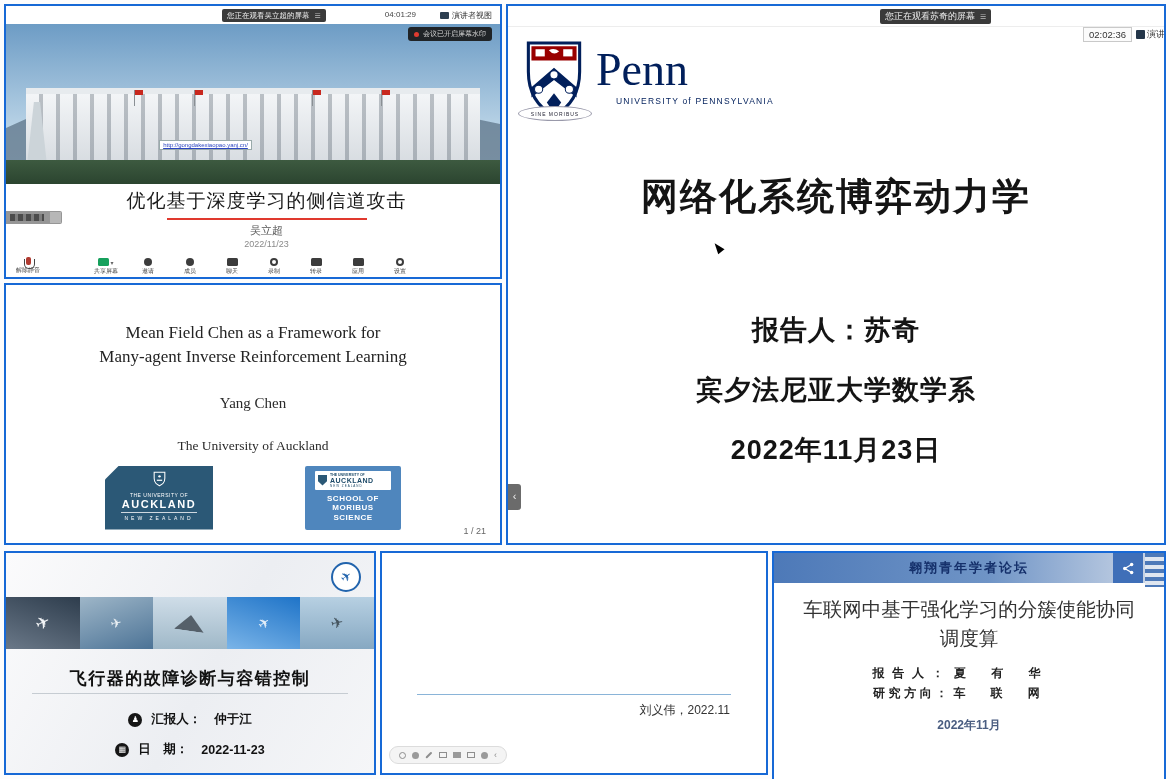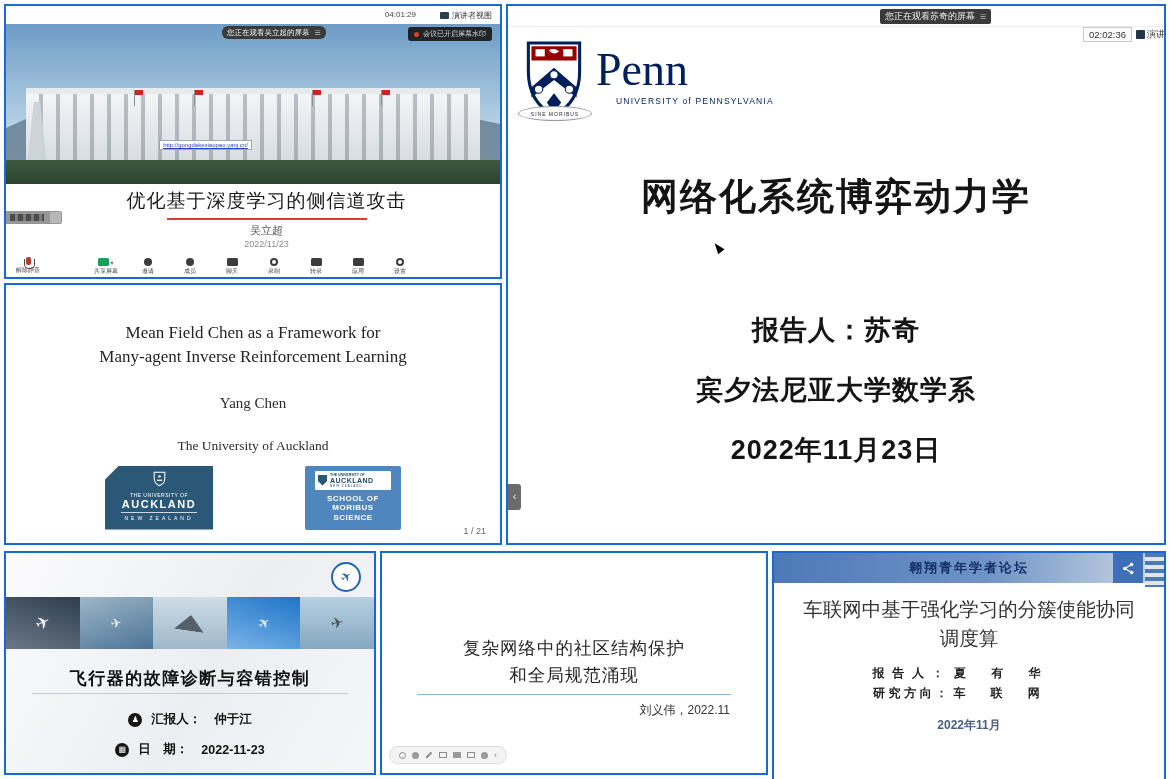--- a/index.html
+++ b/index.html
@@ -11,21 +11,21 @@
   #p1 { left:4px; top:4px; width:498px; height:275px; }
   .p1-topbar { position:absolute; left:0; top:0; right:0; height:18px; background:#fff; }
   .sig-bars { position:absolute; left:10px; top:6px; }
   .sig-bars i { display:inline-block; width:2px; background:#21a05e; margin-right:1px; vertical-align:bottom; }
   .p1-clock { position:absolute; right:84px; top:4px; font-size:8px; color:#444; }
   .p1-view { position:absolute; right:8px; top:4px; font-size:8px; color:#333; display:flex; gap:3px; align-items:center; }
   .mini-ic { display:inline-block; width:9px; height:7px; background:#2d3e50; border-radius:1px; }
   .banner-pill { position:absolute; height:13px; background:#3a3a3a; border-radius:2px; display:flex; align-items:center; gap:5px; padding:0 5px; z-index:5; }
   .banner-pill .txt { font-size:7.5px; color:#eee; white-space:nowrap; }
   .banner-pill .ic { font-size:7px; color:#bbb; }
-  #p1 .banner-pill { left:216px; top:20px;border-radius:6px; }
+  #p1 .banner-pill { left:216px; top:3px; }
   .toast { position:absolute; top:21px; right:8px; height:14px; background:rgba(25,25,25,.92); border-radius:3px; display:flex; align-items:center; gap:4px; padding:0 6px; z-index:5; }
   .toast .dot { width:5px; height:5px; border-radius:50%; background:#e03b30; }
   .toast .txt { font-size:7px; color:#ddd; white-space:nowrap; }
   .photo { position:absolute; left:0; top:18px; right:0; height:168px; background:linear-gradient(#6d9cc5, #b9d3e6 62%, #cfe0ec); overflow:hidden; }
   .mountains { position:absolute; left:0; right:0; bottom:28px; height:95px; background:#5e7488; opacity:.75;
     clip-path:polygon(0 62%,12% 34%,26% 58%,44% 26%,62% 55%,80% 36%,100% 58%,100% 100%,0 100%); }
   .building { position:absolute; left:4%; right:4%; bottom:26px; height:72px; background:linear-gradient(#f3f5f7,#d6dbe0); box-shadow:0 -6px 0 #e7ebee; }
   .columns { position:absolute; inset:0; background:repeating-linear-gradient(90deg, rgba(0,0,0,0) 0 13px, rgba(80,92,104,.35) 13px 17px); }
   .sculpt { position:absolute; left:18px; bottom:28px; width:26px; height:62px; background:#ccd4d9; clip-path:polygon(38% 0,62% 0,88% 100%,12% 100%); }
   .trees { position:absolute; left:0; right:0; bottom:0; height:32px; background:linear-gradient(#3d5a40,#253d2a); }
@@ -337,24 +337,20 @@
       <span class="val">仲于江</span>
     </div>
     <div class="p4-row" style="top:188px">
       <span class="circ">▦</span>
       <span class="lab">日　期：</span>
       <span class="val">2022-11-23</span>
     </div>
   </div>
 
   <div id="p5" class="panel">
-    <div class="p5-title">
-      <div>复杂网络中的社区结构保护</div>
-      <div>和全局规范涌现</div>
-    </div>
     <div class="p5-rule"></div>
     <div class="p5-author">刘义伟，2022.11</div>
     <div class="p5-toolbar">
       <span class="o"></span>
       <span class="f"></span>
       <span class="pen"></span>
       <span class="sq"></span>
       <span class="fsq"></span>
       <span class="sq"></span>
       <span class="f"></span>

